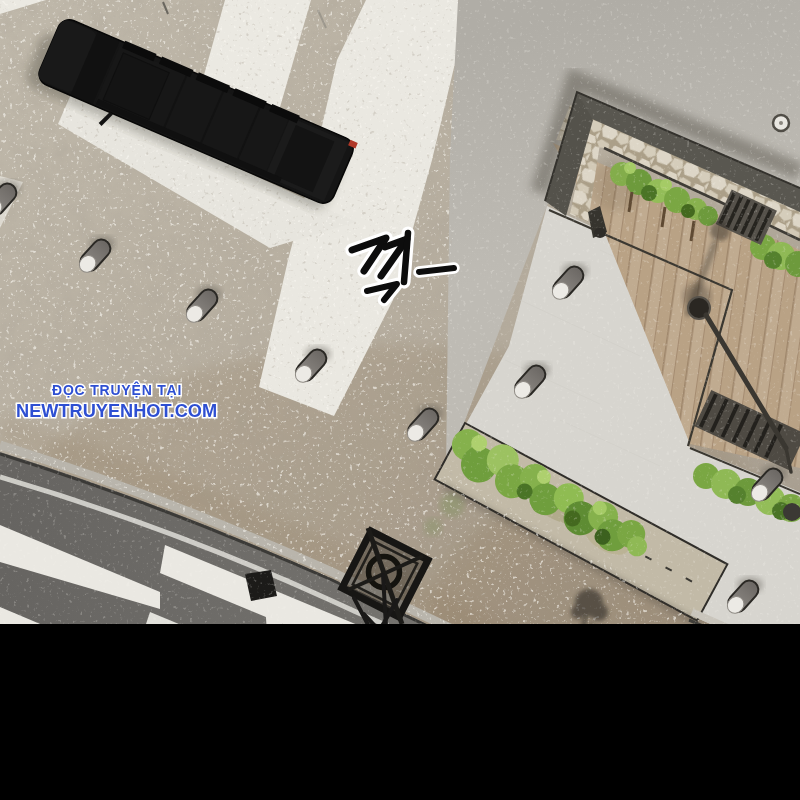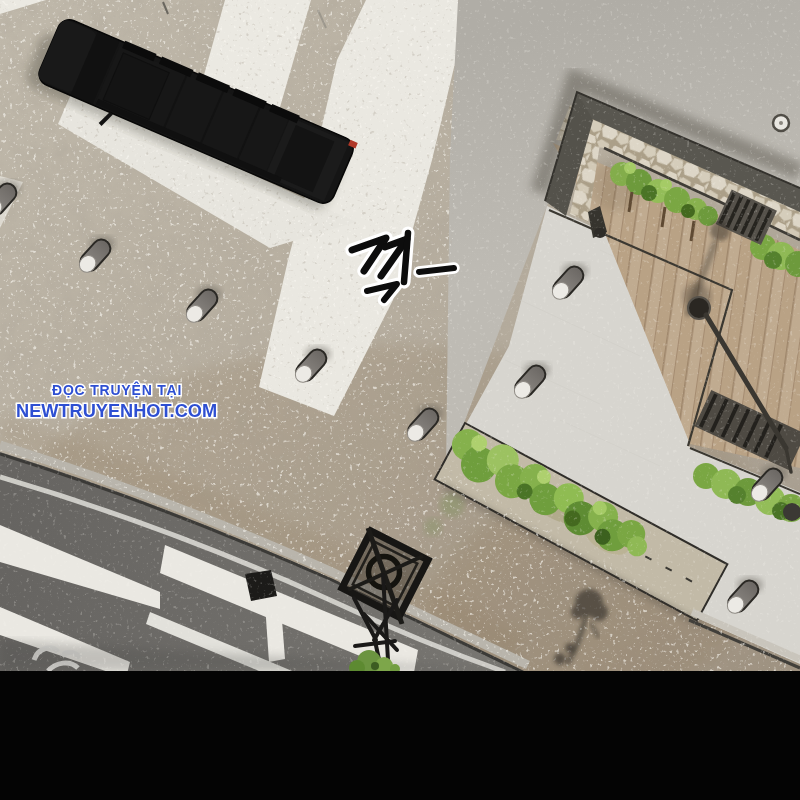--- a/index.html
+++ b/index.html
@@ -1,16 +1,16 @@
 <!DOCTYPE html>
 <html><head>
 <meta charset="utf-8">
 <style>
 html,body{margin:0;padding:0;background:#000;}
-#canvas{position:relative;width:800px;height:800px;overflow:hidden;background:#b5aea2;font-family:"Liberation Sans",sans-serif;}
+#canvas{position:relative;width:800px;height:624px;overflow:hidden;background:#b5aea2;font-family:"Liberation Sans",sans-serif;}
 svg{position:absolute;top:0;left:0;display:block;filter:blur(0.45px);}
 </style>
 </head>
 <body>
 <div id="canvas">
 <svg width="800" height="800" viewBox="0 0 800 800">
 <defs>
 <linearGradient id="pavg" x1="0" y1="0" x2="700" y2="800" gradientUnits="userSpaceOnUse">
 <stop offset="0" stop-color="#bfb8aa"></stop>
 <stop offset="0.55" stop-color="#b4ab9c"></stop>

